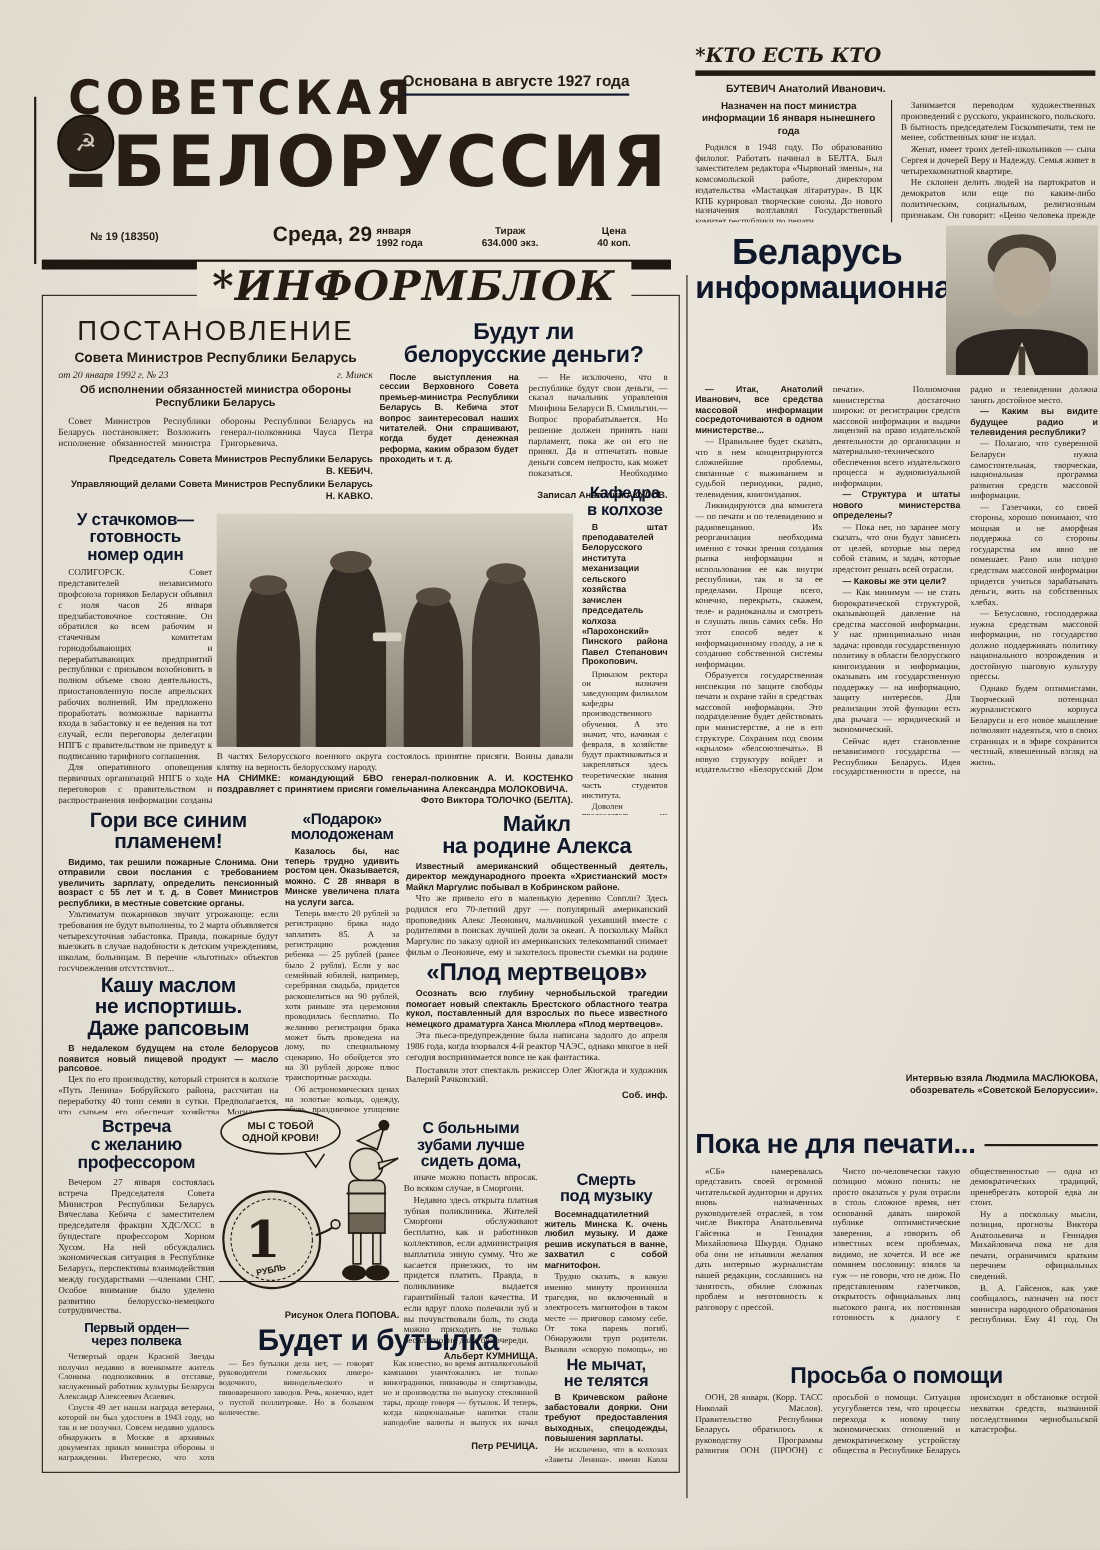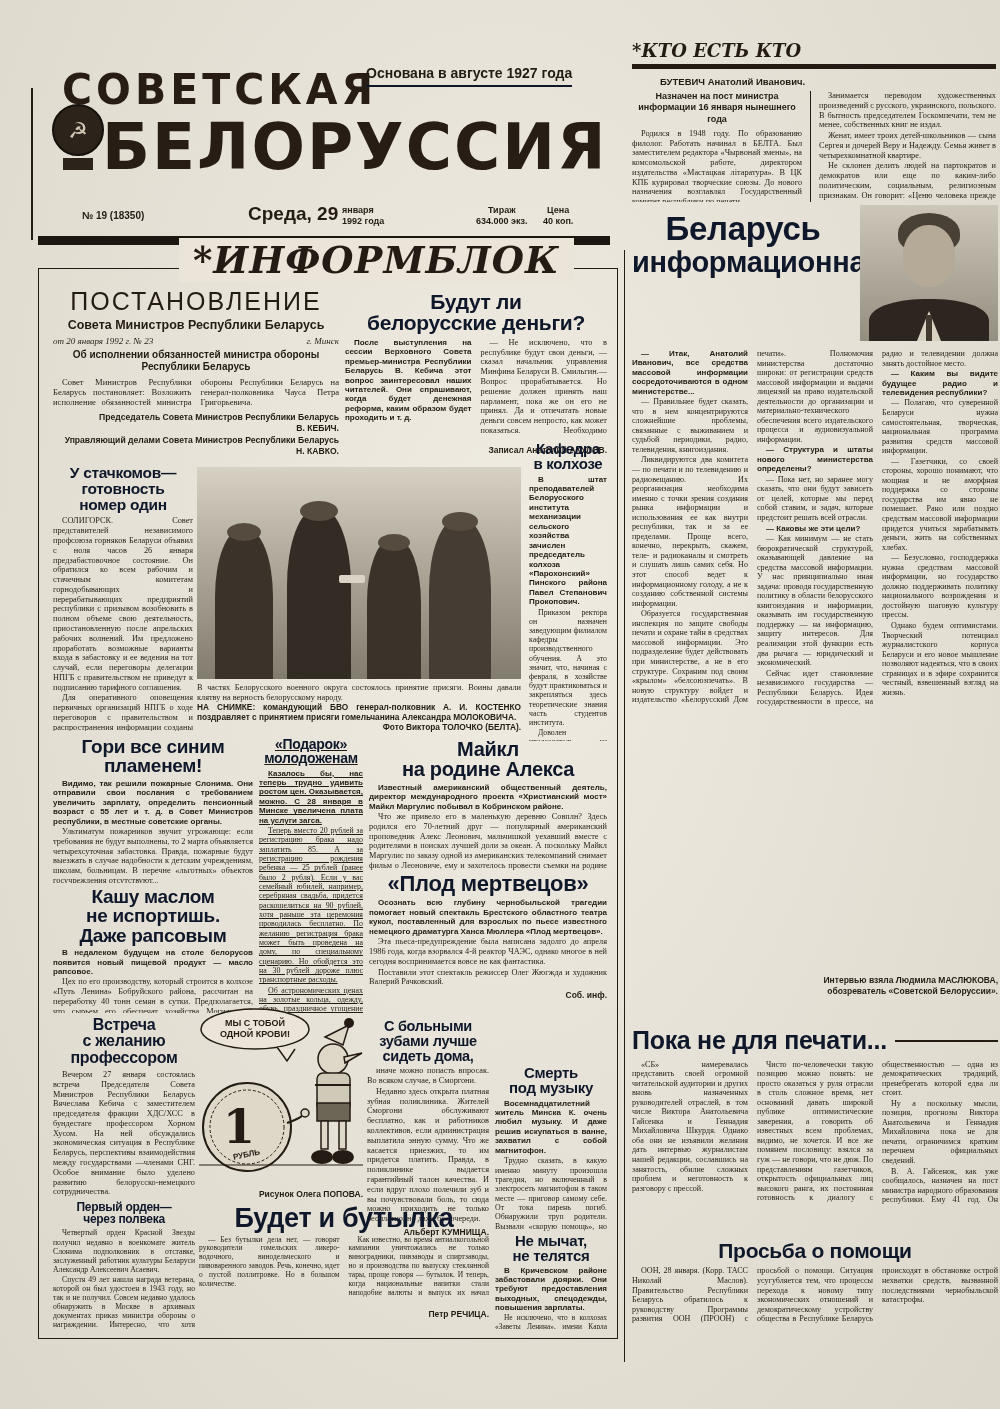--- a/index.html
+++ b/index.html
@@ -80,21 +80,21 @@
   </div>
 
   <div class="abs dl" style="left:82px;top:210px;font-size:10px;">№ 19 (18350)</div>
   <div class="abs dl" style="left:248px;top:203px;font-size:19px;">
     <span>Среда, 29</span>
   </div>
   <div class="abs dl dl-small" style="left:342px;top:205px;">
     <div>января</div>
     <div>1992 года</div>
   </div>
-  <div class="abs dl dl-small" style="left:476px;top:205px;text-align:center;">
+  <div class="abs dl dl-small" style="left:438px;top:205px;text-align:center;">
     <div>Тираж</div>
     <div>634.000 экз.</div>
   </div>
   <div class="abs dl dl-small" style="left:543px;top:205px;text-align:center;">
     <div>Цена</div>
     <div>40 коп.</div>
   </div>
   <div class="abs bar" style="left:38px;top:236px;width:572px;height:9px;"></div>
 
   <div class="abs clip" style="left:632px;top:40px;width:364px;height:162px;">
@@ -217,21 +217,21 @@
         <div>не испортишь.</div>
         <div>Даже рапсовым</div>
       </div>
       <div class="bodytx" style="margin-top:3px;">
           <p class="bq">В недалеком будущем на столе белорусов появится новый пищевой продукт — масло рапсовое.</p>
           <p>Цех по его производству, который строится в колхозе «Путь Ленина» Бобруйского района, рассчитан на переработку 40 тонн семян в сутки. Предполагается, что сырьем его обеспечат хозяйства Могилевской области, уже достаточно хорошо освоившие технологию выращивания этой культуры.</p>
         </div>
 
     </div>
 
-    <div class="abs clip" style="left:220px;top:468px;width:104px;height:276px;text-decoration:underline;">
+    <div class="abs clip" style="left:220px;top:468px;width:104px;height:276px;">
       <div class="hl" style="font-size:14px;">
         <div>«Подарок»</div>
         <div>молодоженам</div>
       </div>
       <div class="bodytx" style="margin-top:3px;font-size:7.9px;">
           <p class="bq">Казалось бы, нас теперь трудно удивить ростом цен. Оказывается, можно. С 28 января в Минске увеличена плата на услуги загса.</p>
           <p>Теперь вместо 20 рублей за регистрацию брака надо заплатить 85. А за регистрацию рождения ребенка — 25 рублей (ранее было 2 рубля). Если у вас семейный юбилей, например, серебряная свадьба, придется раскошелиться на 90 рублей, хотя раньше эта церемония проводилась бесплатно. По желанию регистрация брака может быть проведена на дому, по специальному сценарию. Но обойдется это на 30 рублей дороже плюс транспортные расходы.</p>
           <p>Об астрономических ценах на золотые кольца, одежду, обувь, праздничное угощение лучше не вспоминать. Так что, прежде чем подавать заявление в загс, подсчитайте свои финансы.</p>
         </div>
 

